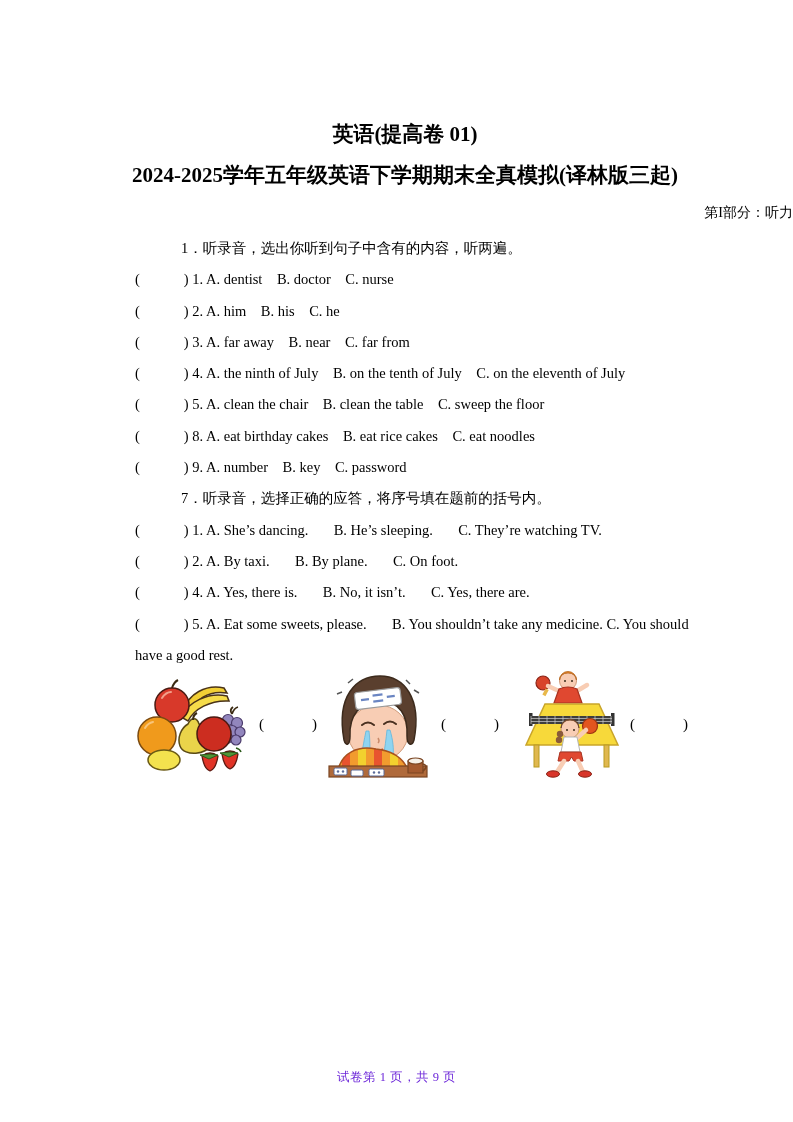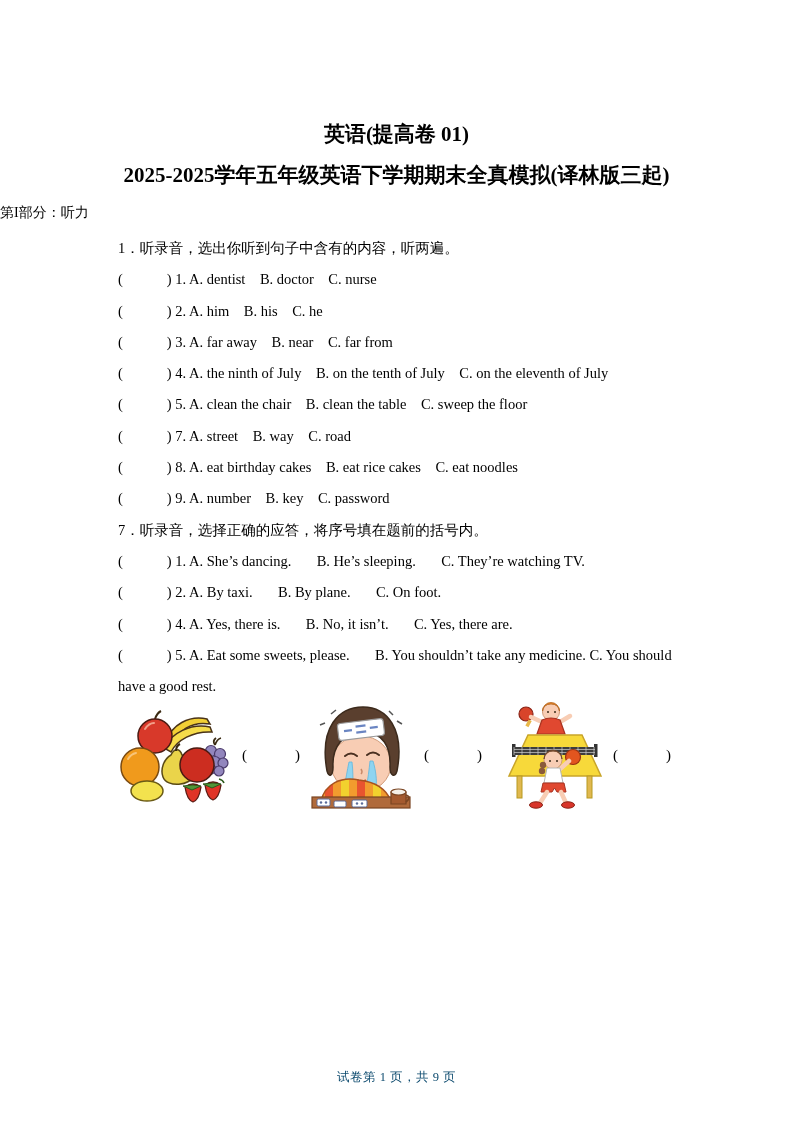--- a/index.html
+++ b/index.html
@@ -1,59 +1,58 @@
 <!DOCTYPE html>
 <html><head>
 <meta charset="utf-8">
 <style>
   html,body{margin:0;padding:0;}
   body{
     width:793px;height:1122px;background:#ffffff;position:relative;
     font-family:"Liberation Serif","DejaVu Serif",serif;color:#000;
     overflow:hidden;
   }
-  .page{position:absolute;inset:0;padding-top:121px;box-sizing:border-box;}
+  .page{position:absolute;inset:0;padding-top:121px;box-sizing:border-box;padding-left:17px;}
   .title{text-align:center;font-weight:bold;font-size:21px;line-height:27px;}
   .subtitle{text-align:center;font-weight:bold;font-size:21px;line-height:30px;margin-top:12px;}
-  .part-label{text-align:left;font-size:14px;line-height:20px;margin-top:13px;}
+  .part-label{text-align:right;font-size:14px;line-height:20px;margin-top:13px;}
   .content{margin:10px 109px 0 118px;width:566px;font-size:14.5px;}
   .row{line-height:31.3px;}
-  .heading{white-space:pre-wrap;}
+  .heading{white-space:pre-wrap;margin-left:46px;}
   .qrow .blank{white-space:nowrap;}
   .pgap{display:inline-block;width:44px;}
   .qbody{white-space:pre-wrap;margin-top:16px;}
   .img-row{display:flex;align-items:center;height:118px;margin-top:-6px;}
   .pic{display:block;flex:0 0 auto;}
   .imgblank{font-size:15px;flex:0 0 auto;white-space:nowrap;}
   .pgap2{display:inline-block;width:48px;}
   .mb1{margin-left:12px;} .mchild{margin-left:11px;} .mb2{margin-left:13px;}
   .mping{margin-left:20px;} .mb3{margin-left:6px;}
   .footer{position:absolute;left:0;right:0;top:1069px;text-align:center;
-    font-size:12.5px;color:#0c4a6e;letter-spacing:.5px;}
+    font-size:12.5px;color:#6d28d9;letter-spacing:.5px;}
 </style>
 </head>
 <body>
 
 <div class="page">
 
   <div class="title">英语(提高卷 01)</div>
-  <div class="subtitle">2025-2025学年五年级英语下学期期末全真模拟(译林版三起)</div>
+  <div class="subtitle">2024-2025学年五年级英语下学期期末全真模拟(译林版三起)</div>
   <div class="part-label">第I部分：听力</div>
 
   <div class="content">
 
     <div>
       <div class="row heading">1．听录音，选出你听到句子中含有的内容，听两遍。</div>
       <div id="sec1-items">
           <div class="row qrow"><span class="blank">(<span class="pgap"></span>)</span><span class="qbody">&nbsp;1. A. dentist&nbsp;&nbsp;&nbsp; B. doctor&nbsp;&nbsp;&nbsp; C. nurse</span></div>
           <div class="row qrow"><span class="blank">(<span class="pgap"></span>)</span><span class="qbody">&nbsp;2. A. him&nbsp;&nbsp;&nbsp; B. his&nbsp;&nbsp;&nbsp; C. he</span></div>
           <div class="row qrow"><span class="blank">(<span class="pgap"></span>)</span><span class="qbody">&nbsp;3. A. far away&nbsp;&nbsp;&nbsp; B. near&nbsp;&nbsp;&nbsp; C. far from</span></div>
           <div class="row qrow"><span class="blank">(<span class="pgap"></span>)</span><span class="qbody">&nbsp;4. A. the ninth of July&nbsp;&nbsp;&nbsp; B. on the tenth of July&nbsp;&nbsp;&nbsp; C. on the eleventh of July</span></div>
           <div class="row qrow"><span class="blank">(<span class="pgap"></span>)</span><span class="qbody">&nbsp;5. A. clean the chair&nbsp;&nbsp;&nbsp; B. clean the table&nbsp;&nbsp;&nbsp; C. sweep the floor</span></div>
-          <div class="row qrow"><span class="blank">(<span class="pgap"></span>)</span><span class="qbody">&nbsp;7. A. street&nbsp;&nbsp;&nbsp; B. way&nbsp;&nbsp;&nbsp; C. road</span></div>
           <div class="row qrow"><span class="blank">(<span class="pgap"></span>)</span><span class="qbody">&nbsp;8. A. eat birthday cakes&nbsp;&nbsp;&nbsp; B. eat rice cakes&nbsp;&nbsp;&nbsp; C. eat noodles</span></div>
           <div class="row qrow"><span class="blank">(<span class="pgap"></span>)</span><span class="qbody">&nbsp;9. A. number&nbsp;&nbsp;&nbsp; B. key&nbsp;&nbsp;&nbsp; C. password</span></div>
         </div>
     </div>
 
     <div>
       <div class="row heading">7．听录音，选择正确的应答，将序号填在题前的括号内。</div>
       <div id="sec2-items">
           <div class="row qrow"><span class="blank">(<span class="pgap"></span>)</span><span class="qbody">&nbsp;1. A. She’s dancing.&nbsp;&nbsp;&nbsp;&nbsp;&nbsp;&nbsp; B. He’s sleeping.&nbsp;&nbsp;&nbsp;&nbsp;&nbsp;&nbsp; C. They’re watching TV.</span></div>
           <div class="row qrow"><span class="blank">(<span class="pgap"></span>)</span><span class="qbody">&nbsp;2. A. By taxi.&nbsp;&nbsp;&nbsp;&nbsp;&nbsp;&nbsp; B. By plane.&nbsp;&nbsp;&nbsp;&nbsp;&nbsp;&nbsp; C. On foot.</span></div>

